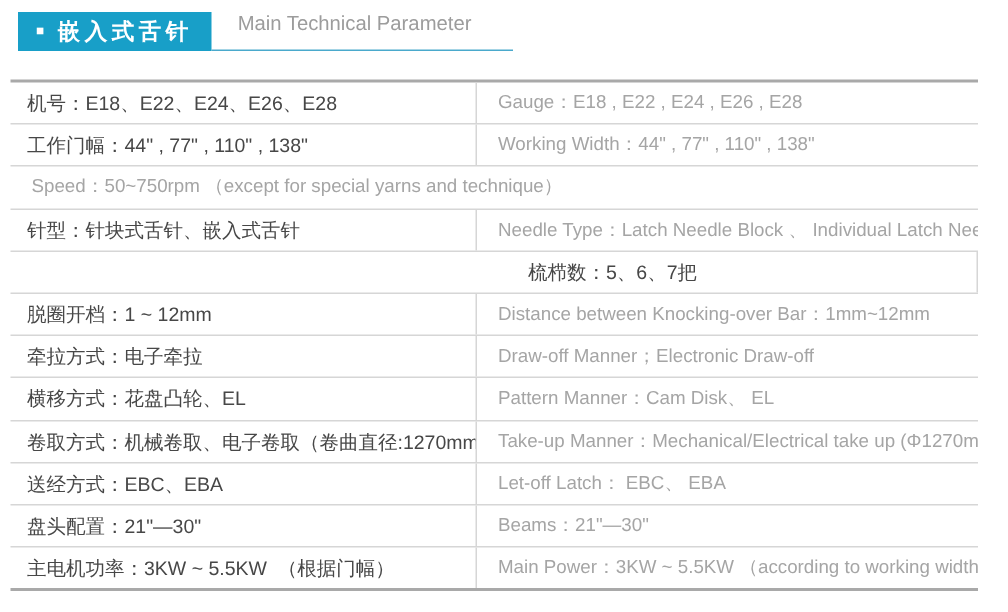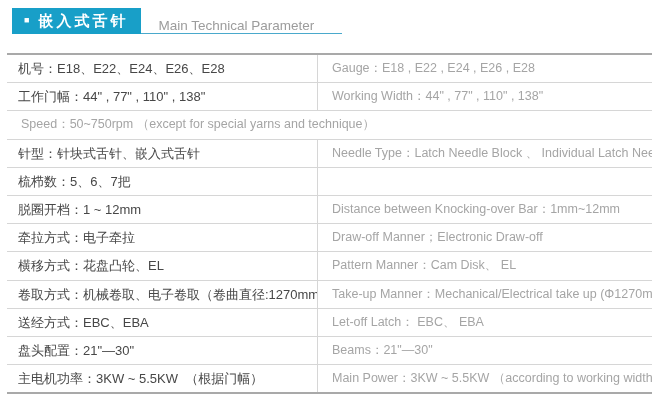--- a/index.html
+++ b/index.html
@@ -32,33 +32,34 @@
     letter-spacing: 0;
     position: relative;
     top: -1px;
   }
   .title-wrap {
     width: 201px;
     border-bottom: 1px solid #4aa9cc;
     color: #9c9c9c;
     font-size: 13.5px;
     display: flex;
-    align-items: flex-end;
+    align-items: flex-start;
     padding-left: 17px;
     white-space: nowrap;
   }
   .param-table {
     width: 645px;
     margin: 19px 0 0 7px;
     border-top: 2px solid #a9a9a9;
     border-bottom: 2px solid #a9a9a9;
   }
   .param-row {
     display: flex;
     border-bottom: 1px solid #d6d6d6;
+    justify-content: flex-end;
   }
   .param-row:last-child { border-bottom: none; }
   .cell-cn {
     width: 311px;
     border-right: 1px solid #d6d6d6;
     color: #474747;
     font-size: 13px;
     line-height: 27.2px;
     padding-left: 11px;
     white-space: pre;

